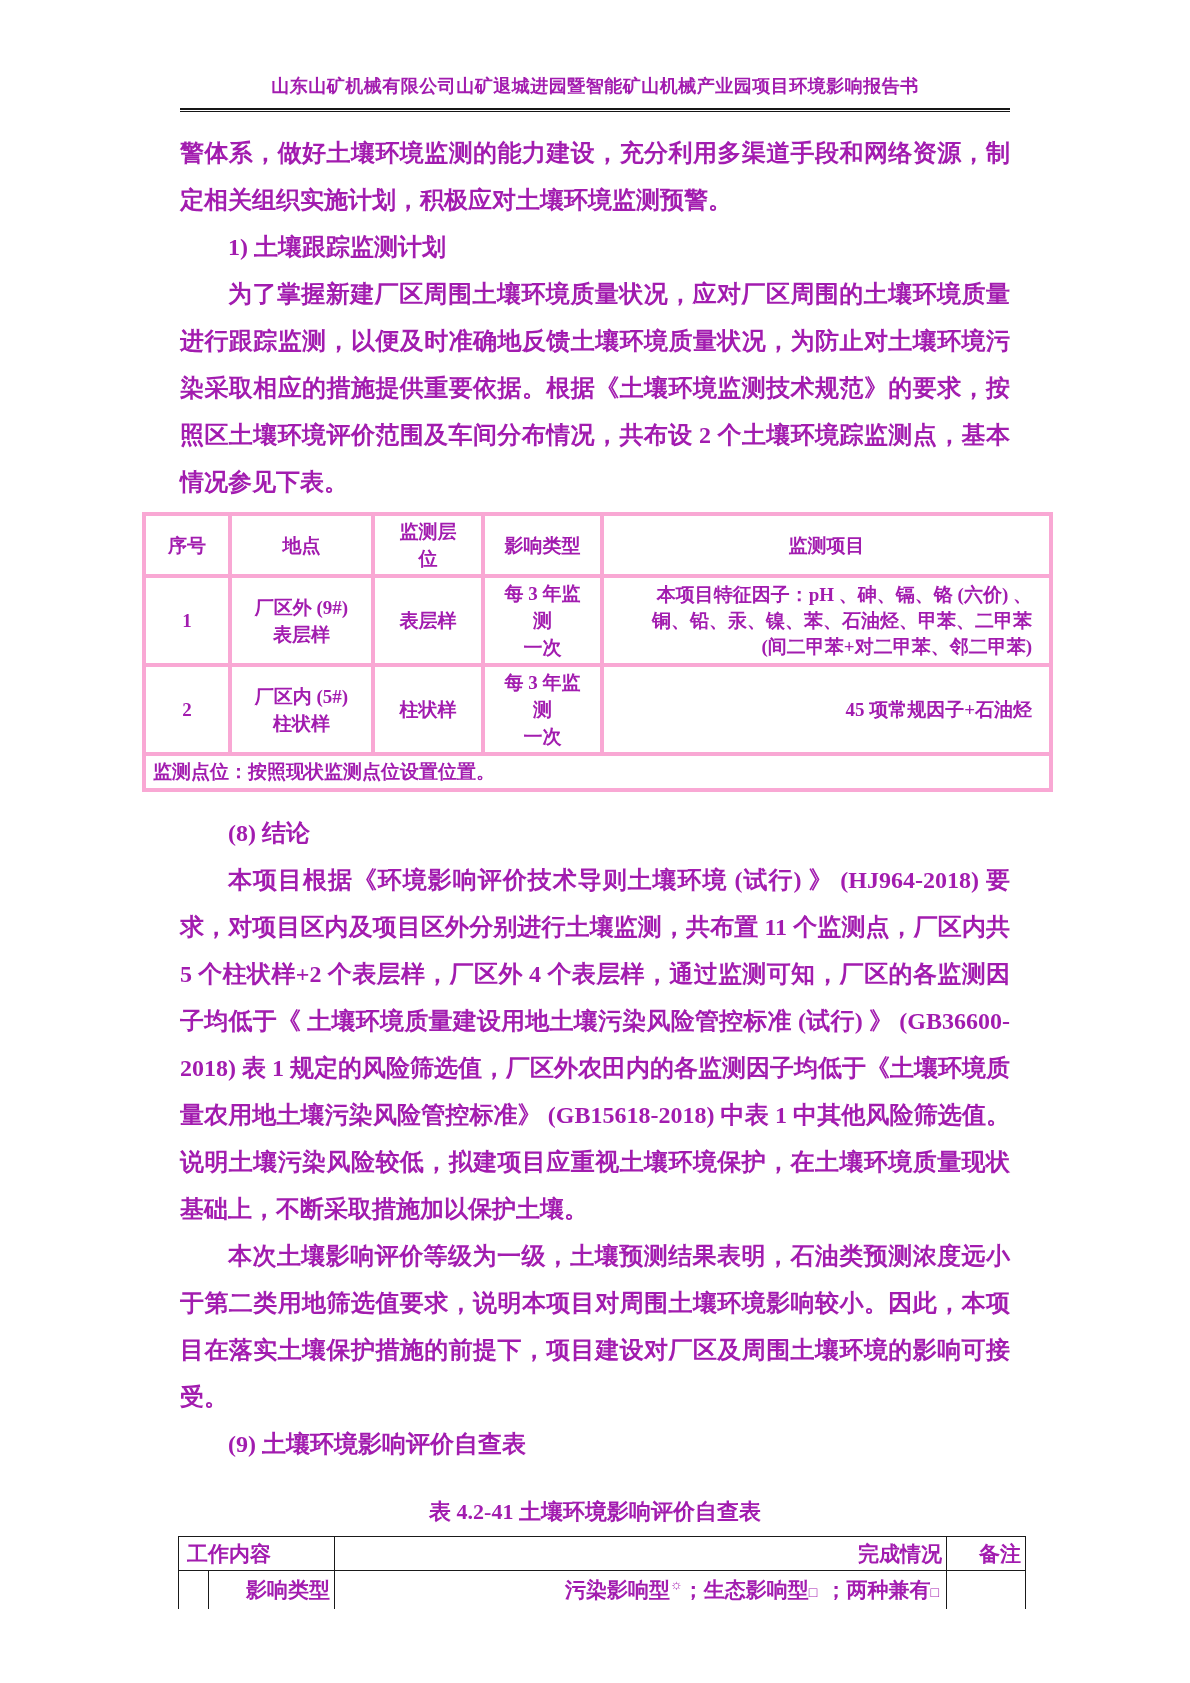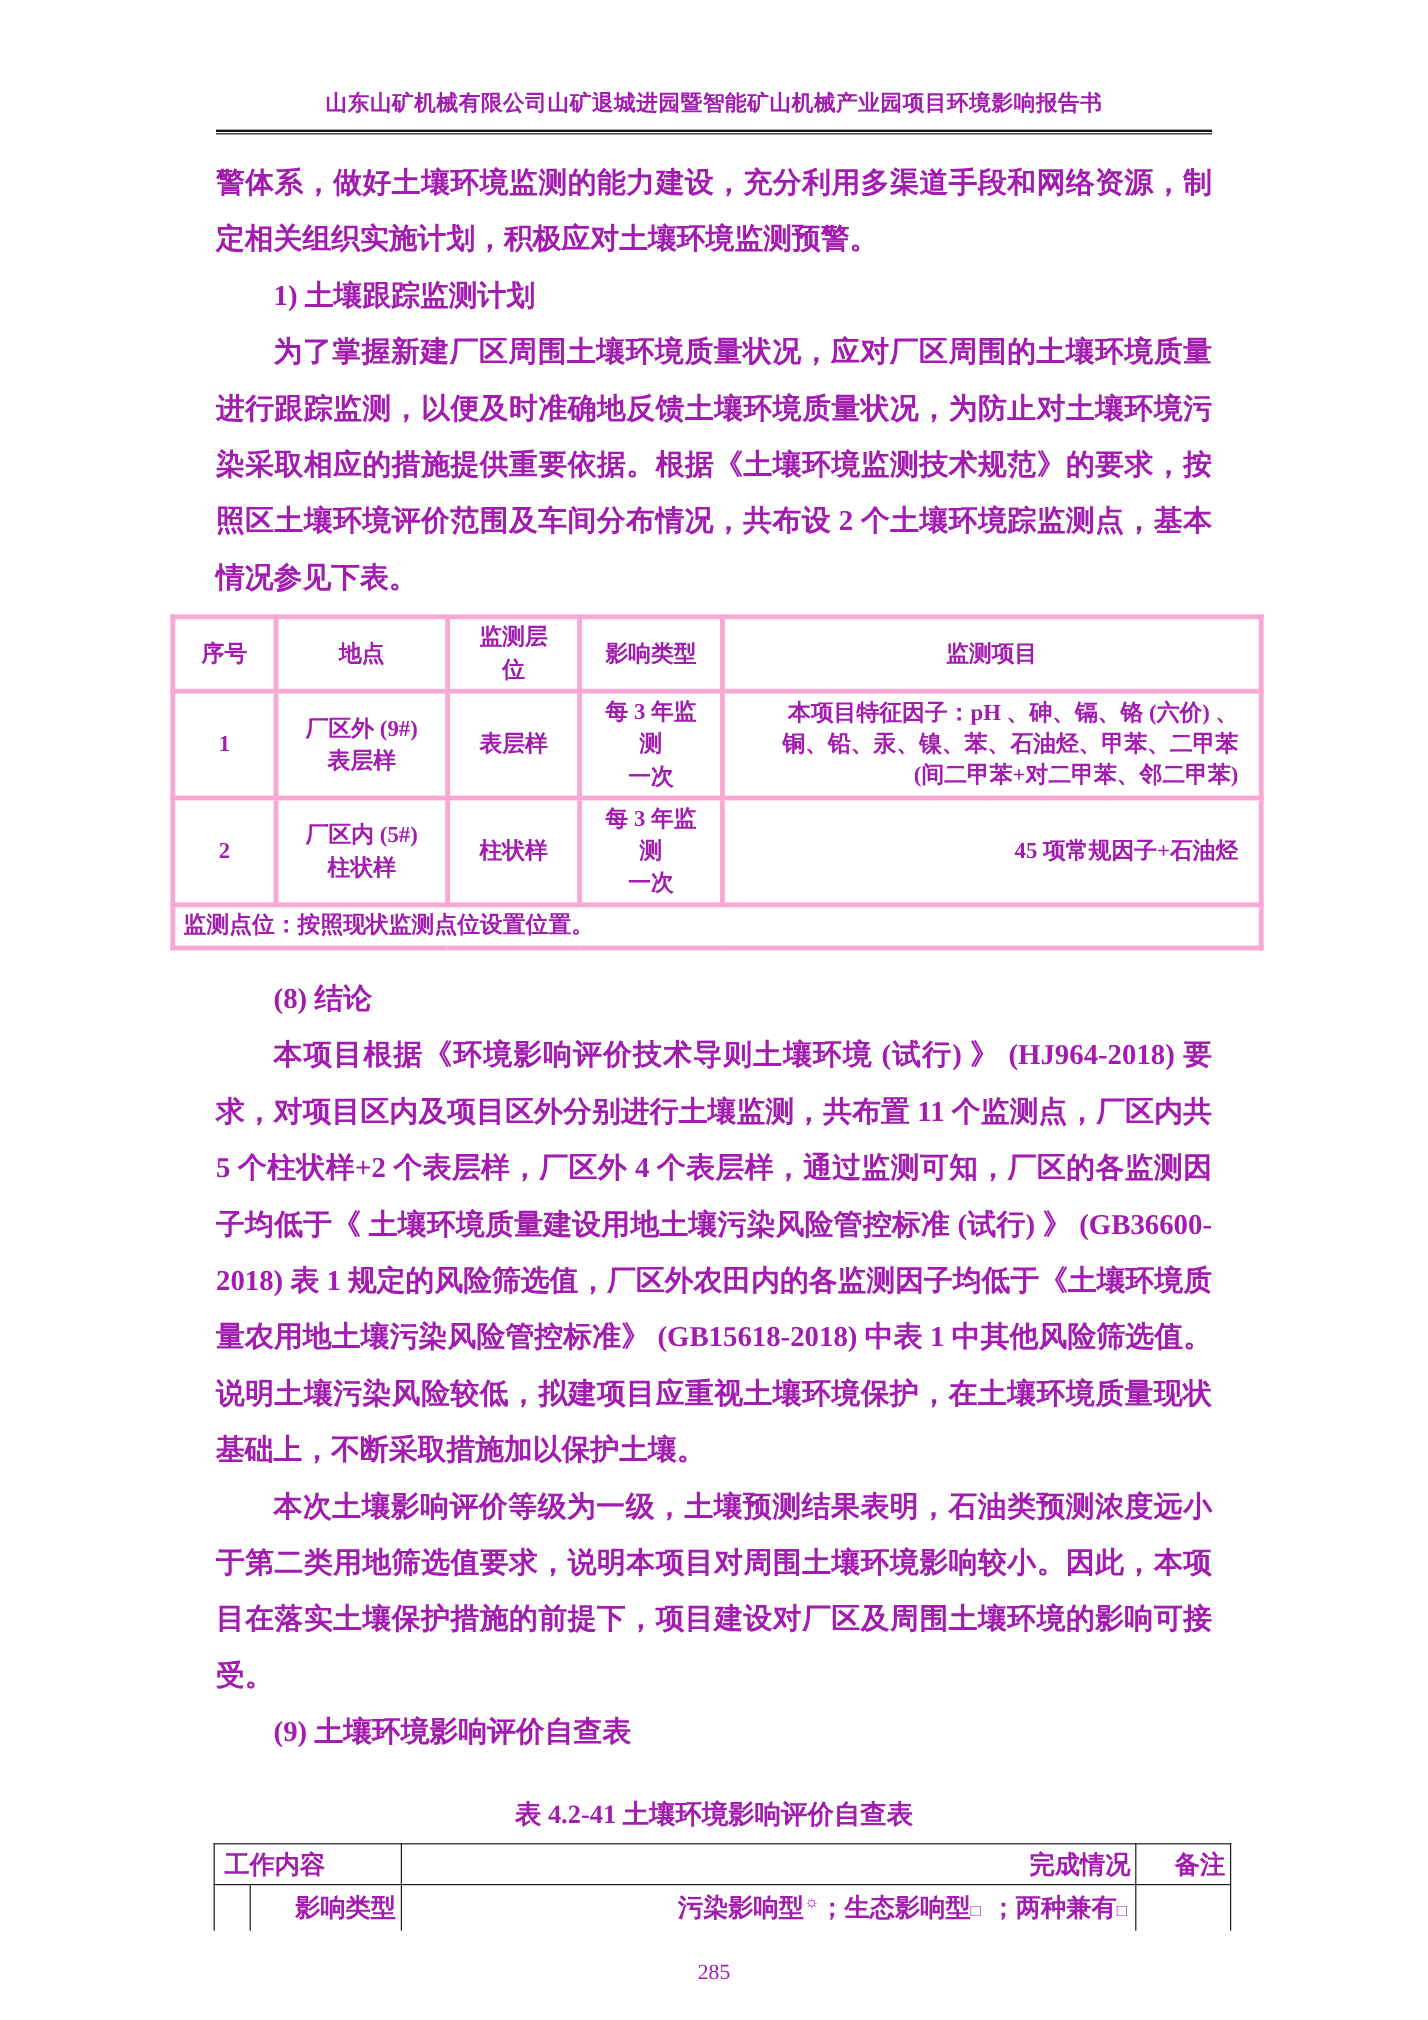--- a/index.html
+++ b/index.html
@@ -201,16 +201,15 @@
         </tr>
         <tr class="t2-row">
           <td class="t2-cat"></td>
           <td class="t2-label">影响类型</td>
           <td class="t2-value"><span>污染影响型</span><span class="sup-mark">☼</span><span>；生态影响型</span><span class="box-mark">□</span><span> ；两种兼有</span><span class="box-mark">□</span></td>
           <td class="t2-remark"></td>
         </tr>
       </tbody>
     </table>
 
-    <div class="page-number">285</div>
 
   </div>
 </div>
 
 </body></html>

